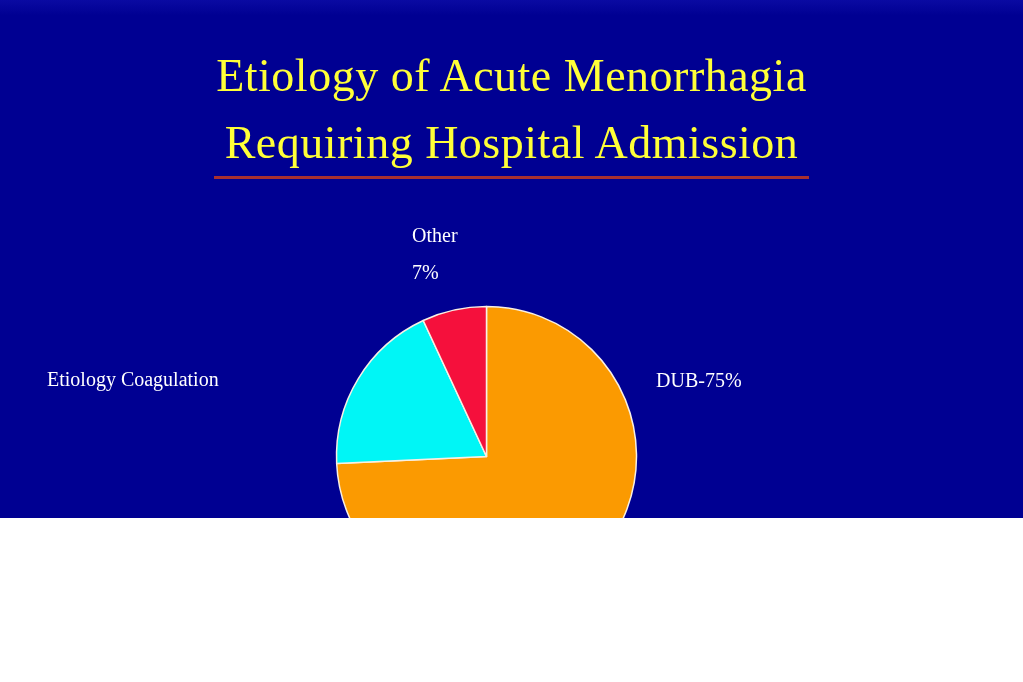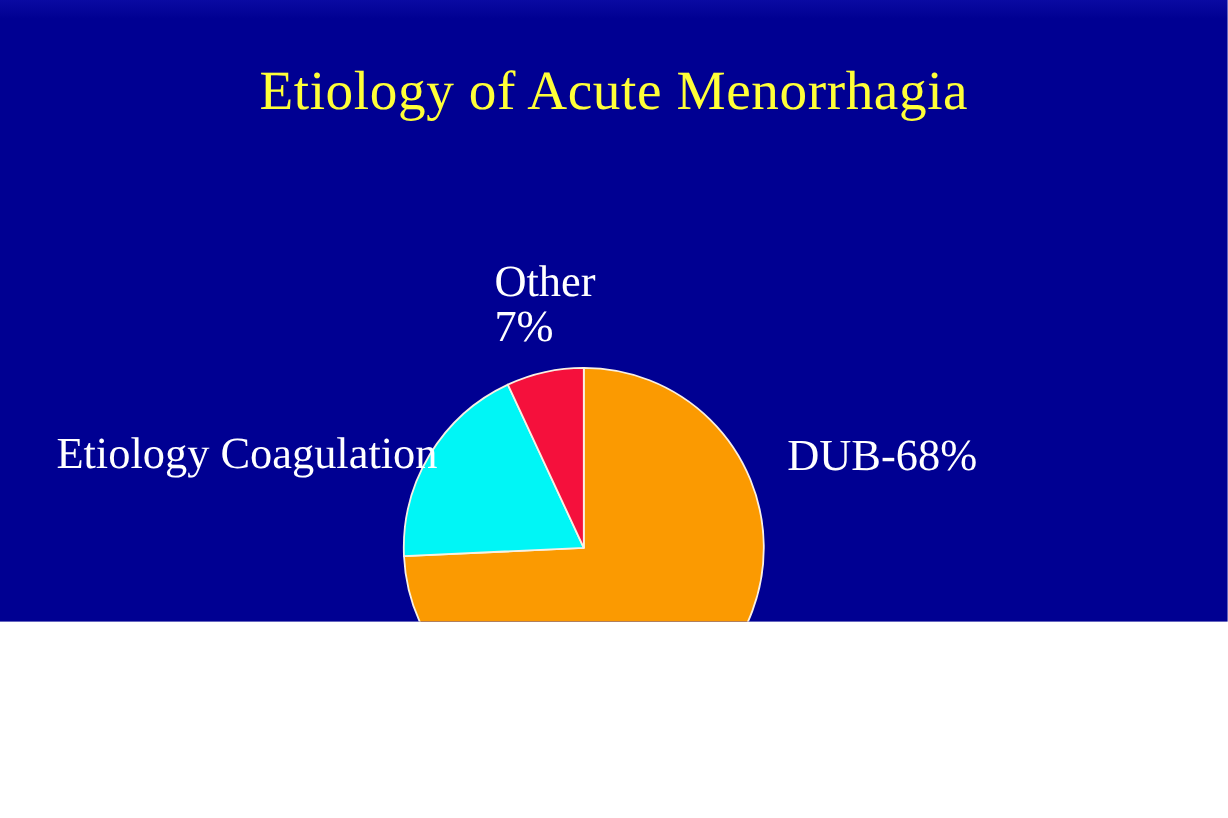--- a/index.html
+++ b/index.html
@@ -28,49 +28,50 @@
     padding: 0 11px;
     border-bottom: 3px solid var(--underline);
   }
   .pie-svg {
     position: absolute;
     left: 0; top: 0;
   }
   .chart-label {
     position: absolute;
     color: var(--label-text);
-    font-size: 37px;
+    font-size: 20px;
     line-height: 37px;
     white-space: nowrap;
   }
   .label-other   { left: 412px; top: 217px; }
   .label-primary { left: 47px;  top: 360px; line-height: 38px; }
   .label-dub     { left: 656px; top: 362px; }
 </style>
 </head>
 <body>
 
 <div class="slide">
 
   <div class="slide-title">
     <div>Etiology of Acute Menorrhagia</div>
+    <div><span class="underlined">Requiring Hospital Admission</span></div>
   </div>
 
   <svg class="pie-svg" id="pie" width="1023" height="682" viewBox="0 0 1023 682">
       <path d="M 486.5 456.5 L 486.50 306.50 A 150 150 0 1 1 336.66 463.50 Z" fill="#FB9A01" stroke="#F8F0E4" stroke-width="1.5" stroke-linejoin="round"></path>
       <path d="M 486.5 456.5 L 336.66 463.50 A 150 150 0 0 1 423.22 320.50 Z" fill="#00F6F6" stroke="#F8F0E4" stroke-width="1.5" stroke-linejoin="round"></path>
       <path d="M 486.5 456.5 L 423.22 320.50 A 150 150 0 0 1 486.50 306.50 Z" fill="#F5103C" stroke="#F8F0E4" stroke-width="1.5" stroke-linejoin="round"></path>
     </svg>
 
   <div class="chart-label label-other">
     <div>Other</div>
     <div>7%</div>
   </div>
 
   <div class="chart-label label-primary">
     <div>Etiology Coagulation</div>
   </div>
 
   <div class="chart-label label-dub">
-    <div>DUB-68%</div>
+    <div>DUB-75%</div>
   </div>
 
 </div>
 
 </body></html>

